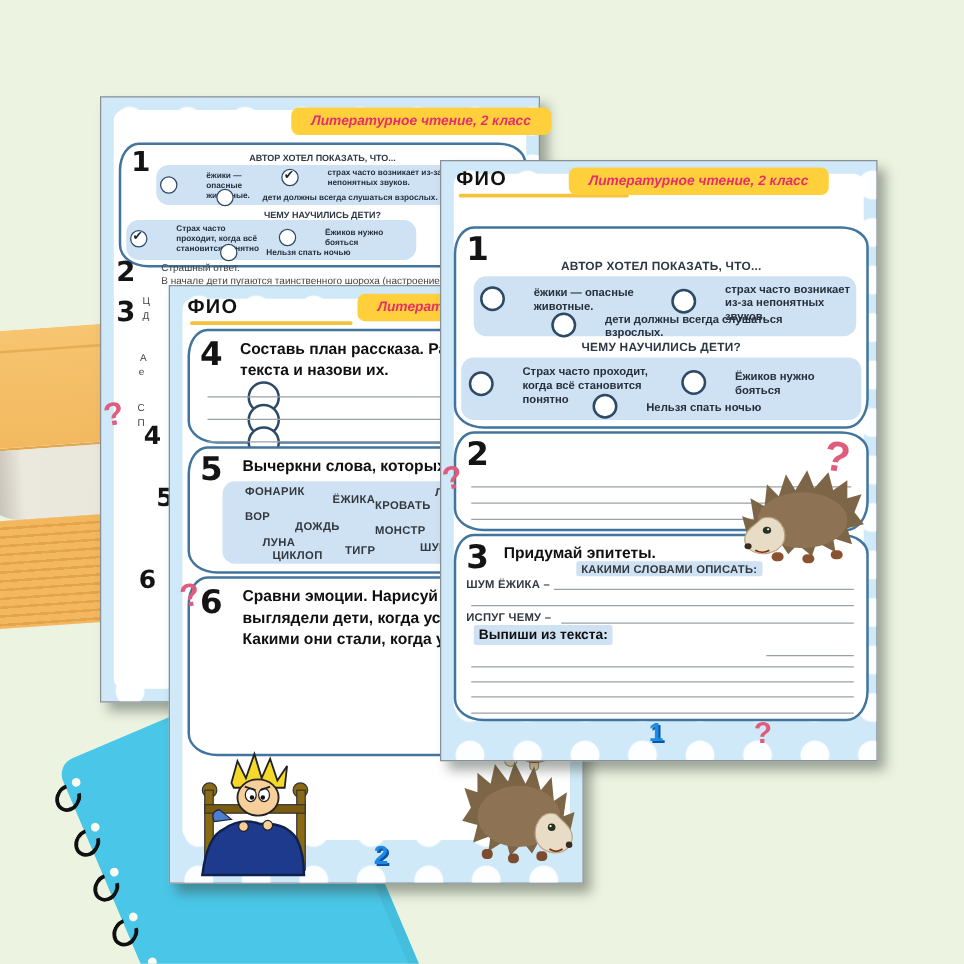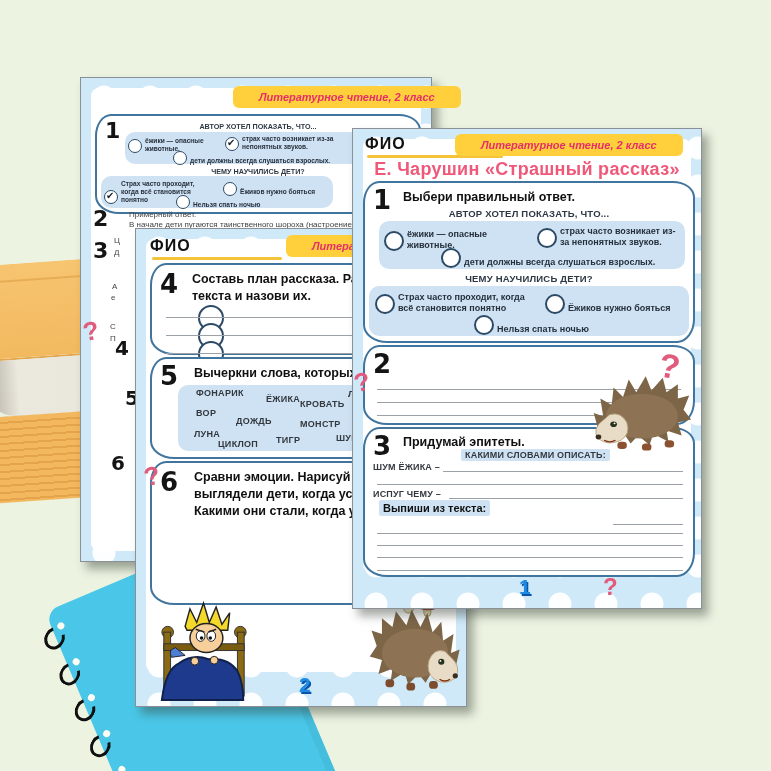--- a/index.html
+++ b/index.html
@@ -13,31 +13,31 @@
   .page::before{content:"";position:absolute;inset:0;
         background-image:radial-gradient(circle,rgba(255,255,255,.95) 11px,rgba(255,255,255,0) 12px);
         background-size:46px 38px;}
   .inner{position:absolute;left:10px;right:10px;top:10px;background:#fff;border-radius:8px;}
   .qbox{position:absolute;border:2.5px solid #41759e;background:#fff;
         border-radius:16px 22px 18px 24px / 22px 16px 24px 18px;}
   .blk{position:absolute;background:#cfe2f3;border-radius:10px;}
   .qnum{position:absolute;font-weight:900;color:#141414;font-family:"DejaVu Sans",sans-serif;}
   .prompt{position:absolute;font-weight:800;font-size:12.5px;color:#101010;line-height:1.3;}
   .glabel{position:absolute;font-weight:700;font-size:9.5px;color:#2e3844;letter-spacing:.2px;}
-  .opt{position:absolute;display:flex;align-items:flex-end;gap:3px;}
+  .opt{position:absolute;display:flex;align-items:center;gap:23px;}
   .circle{width:16px;height:16px;border:2px solid #2c4a66;border-radius:50%;
           background:#fff;flex:none;position:relative;}
   .circle.checked::after{content:"✔";position:absolute;left:1px;top:-2px;
           font-size:14px;font-weight:900;color:#16222e;}
   .opt-label{font-size:9px;font-weight:700;color:#26303c;line-height:1.2;padding-top:2px;}
   .rule{position:absolute;border-bottom:1.4px solid #9aa1a8;height:0;}
   .hl{background:#cfe2f3;padding:1px 4px;border-radius:2px;}
   .fieldlbl{position:absolute;font-size:9px;font-weight:700;color:#33383e;letter-spacing:.2px;}
   .badge{position:absolute;background:#ffd03c;color:#e62e6b;font-weight:800;font-style:italic;
-         font-size:11px;padding:5px 26px;border-radius:6px;white-space:nowrap;}
+         font-size:11px;padding:5px 16px;border-radius:6px;white-space:nowrap;}
   .fio{position:absolute;font-weight:900;font-size:16px;color:#111;letter-spacing:1px;}
   .fio-line{position:absolute;height:2.5px;background:#f5c33a;border-radius:2px;}
   .title-pink{position:absolute;width:100%;text-align:center;font-weight:900;
          font-size:18px;color:#ef5878;letter-spacing:.3px;}
   .pagenum{position:absolute;font-weight:900;font-size:21px;color:#1d8ae5;
          text-shadow:1.5px 1.5px 0 #0a54a8;}
   .qmark{position:absolute;font-weight:900;color:#e05b7c;font-size:26px;}
   .answers-title{position:absolute;font-weight:900;font-size:21px;color:#0d0d0d;letter-spacing:2px;}
 
   
@@ -127,21 +127,21 @@
           <span class="opt-label">Ёжиков нужно бояться</span>
         </div>
         <div class="opt" style="left:75px;top:19px;width:120px">
           <span class="circle"></span>
           <span class="opt-label">Нельзя спать ночью</span>
         </div>
       </div>
     </div>
 
     <div class="qnum" style="left:12px;top:128px;font-size:22px">2</div>
-    <div class="frag" style="left:48px;top:132px">Примерный ответ.</div>
+    <div class="frag" style="left:48px;top:132px">Страшный ответ.</div>
     <div class="frag" style="left:48px;top:142px;width:260px;white-space:nowrap;overflow:hidden">В начале дети пугаются таинственного шороха (настроение</div>
 
     <div class="qnum" style="left:12px;top:160px;font-size:22px">3</div>
     <div class="frag" style="left:33px;top:158px">Ц</div>
     <div class="frag" style="left:33px;top:170px">Д</div>
 
     <div class="frag" style="left:31px;top:204px">А</div>
     <div class="frag" style="left:30px;top:215px">е</div>
     <div class="frag" style="left:29px;top:244px">С</div>
     <div class="frag" style="left:29px;top:256px">П</div>
@@ -176,21 +176,21 @@
       <div class="qnum" style="left:8px;top:2px;font-size:26px">5</div>
       <div class="prompt" style="left:42px;top:6px">Вычеркни слова, которых НЕТ в</div>
       <div class="blk" style="left:26px;top:26px;width:268px;height:66px">
         <span class="word" style="left:18px;top:3px">ФОНАРИК</span>
         <span class="word" style="left:88px;top:9px">ЁЖИКА</span>
         <span class="word" style="left:122px;top:14px">КРОВАТЬ</span>
         <span class="word" style="left:170px;top:4px">ЛЕВ</span>
         <span class="word" style="left:18px;top:23px">ВОР</span>
         <span class="word" style="left:58px;top:31px">ДОЖДЬ</span>
         <span class="word" style="left:122px;top:34px">МОНСТР</span>
-        <span class="word" style="left:16px;top:44px">ЛУНА</span>
+        <span class="word" style="left:32px;top:44px">ЛУНА</span>
         <span class="word" style="left:40px;top:54px">ЦИКЛОП</span>
         <span class="word" style="left:98px;top:50px">ТИГР</span>
         <span class="word" style="left:158px;top:48px">ШУРА</span>
       </div>
     </div>
 
     <div class="qbox" style="left:14px;top:232px;width:302px;height:140px">
       <div class="qnum" style="left:8px;top:4px;font-size:26px">6</div>
       <div class="prompt" style="left:42px;top:6px">Сравни эмоции. Нарисуй два см</div>
       <div class="prompt" style="left:42px;top:23px">выглядели дети, когда услышал</div>
@@ -244,25 +244,23 @@
       </svg>
     </div>
   </div>
 
   <div class="page" style="left:352px;top:128px;width:348px;height:479px;z-index:6">
     <div class="inner" style="bottom:36px"></div>
 
     <div class="fio" style="left:12px;top:6px">ФИО</div>
     <div class="fio-line" style="left:14px;top:26px;width:136px"></div>
     <div class="badge" style="left:102px;top:5px">Литературное чтение, 2 класс</div>
-    <div class="title-pink" style="top:30px">Е. Чарушин «Страшный рассказ»</div>
 
     <div class="qbox" style="left:10px;top:52px;width:328px;height:158px">
       <div class="qnum" style="left:8px;top:2px;font-size:26px">1</div>
-      <div class="prompt" style="left:38px;top:6px">Выбери правильный ответ.</div>
       <div class="glabel" style="left:0;top:25px;width:100%;text-align:center">АВТОР ХОТЕЛ ПОКАЗАТЬ, ЧТО...</div>
       <div class="blk" style="left:14px;top:38px;width:306px;height:48px">
         <div class="opt" style="left:5px;top:6px;width:148px">
           <span class="circle"></span>
           <span class="opt-label">ёжики — опасные животные.</span>
         </div>
         <div class="opt" style="left:158px;top:3px;width:146px">
           <span class="circle"></span>
           <span class="opt-label">страх часто возникает из-за непонятных звуков.</span>
         </div>

